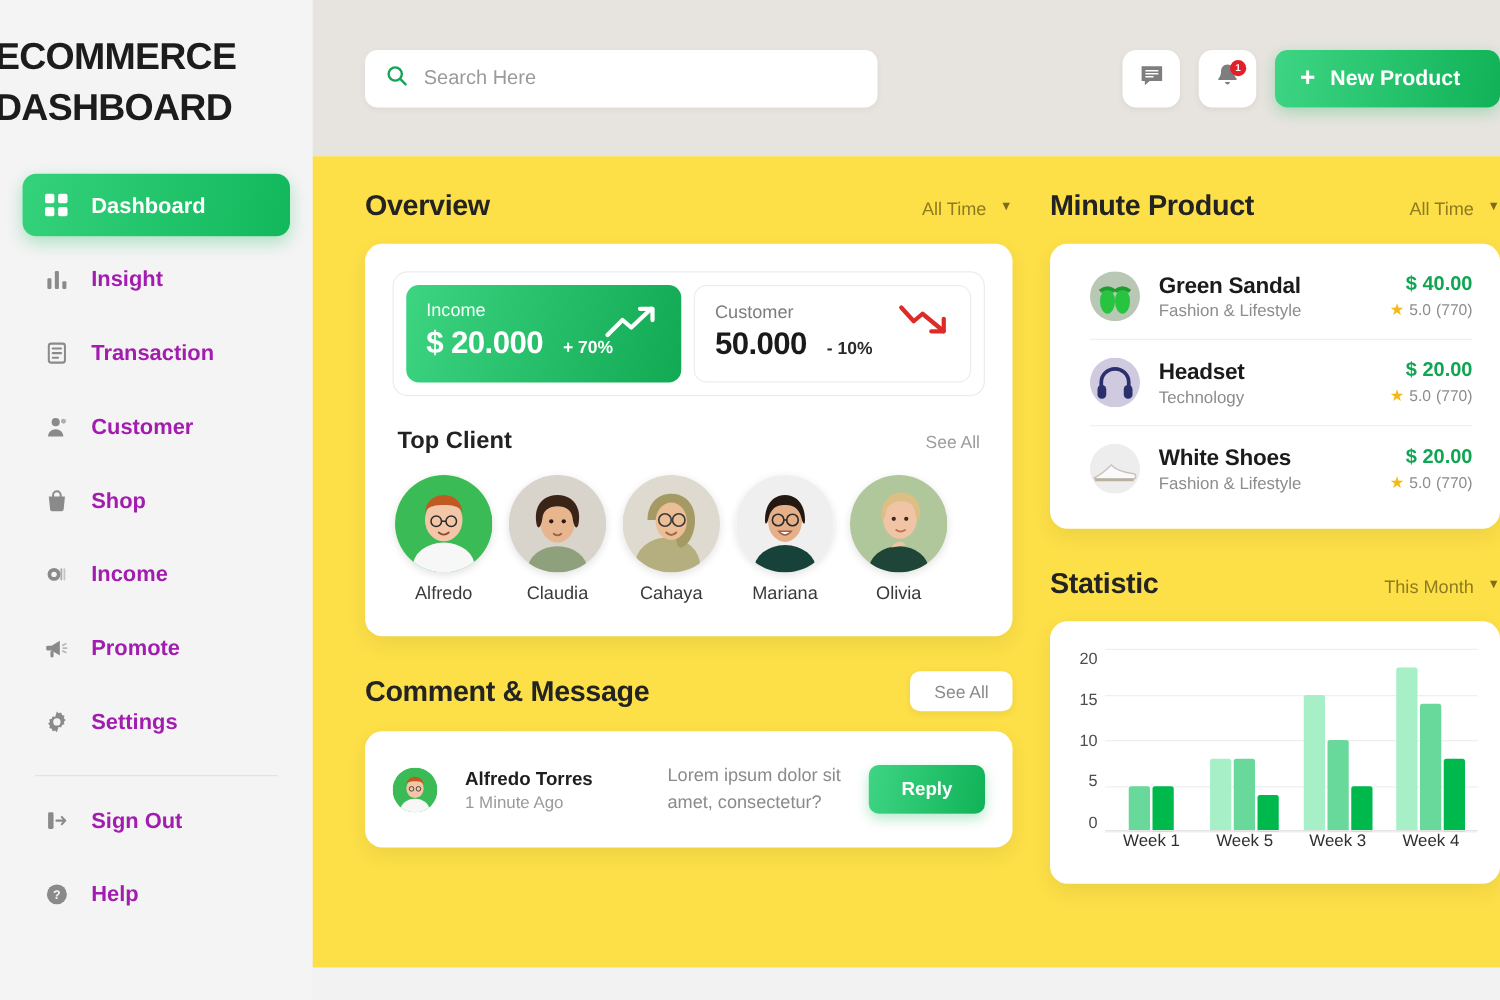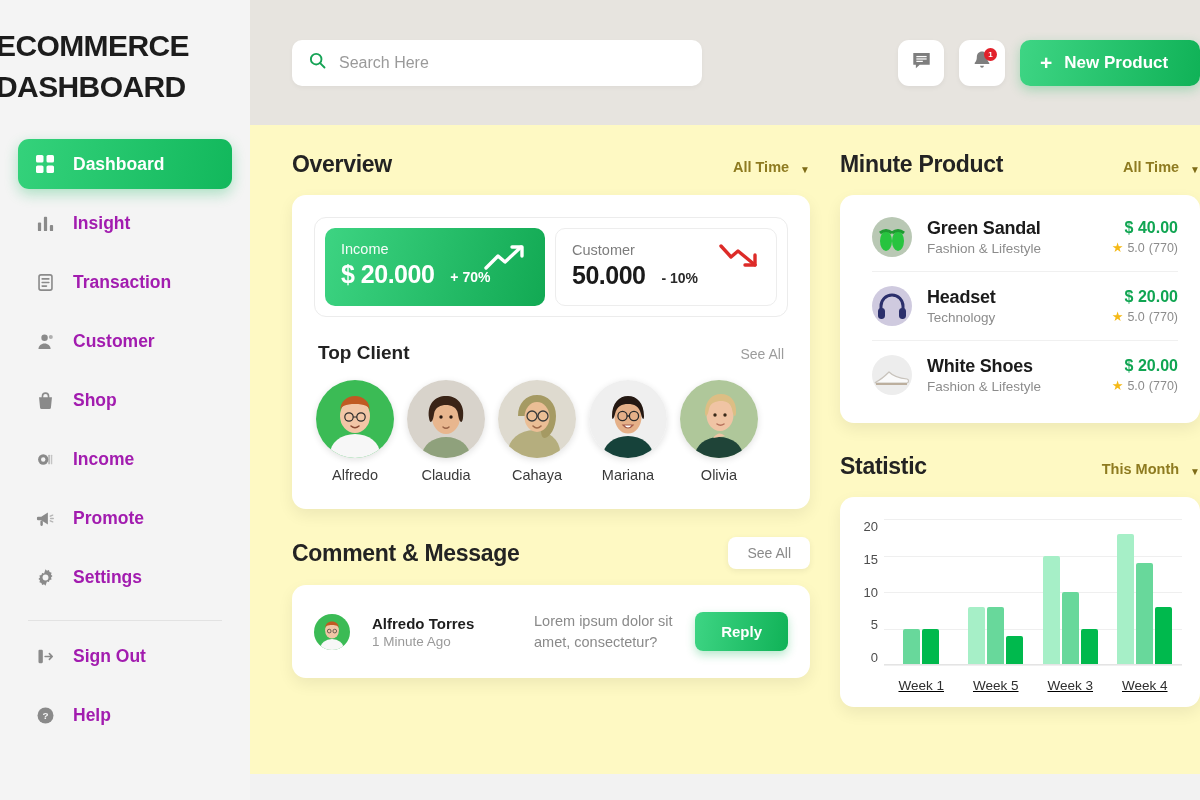--- a/index.html
+++ b/index.html
@@ -74,34 +74,34 @@
     height: 46px; min-width: 180px; padding: 0 22px 0 20px;
     background: linear-gradient(100deg, #3ED584 0%, #10B257 100%);
     color: #fff; font-size: 17px; font-weight: 700; border: 0; border-radius: 10px;
     display: flex; align-items: center; gap: 12px; cursor: pointer;
     font-family: "Liberation Sans", sans-serif;
     box-shadow: 0 4px 12px rgba(16,178,87,.3);
   }
   .plus { font-size: 21px; font-weight: 700; line-height: 1; }
 
   .content {
-    flex: 1; background: #fef9c3; padding: 26px 0 0 42px;
+    flex: 1; background: #fde047; padding: 26px 0 0 42px;
     display: flex; gap: 30px; overflow: hidden;
   }
   .col-left { width: 518px; flex: 0 0 518px; }
   .col-right { flex: 1; min-width: 0; }
 
   .section-head {
     display: flex; align-items: baseline; justify-content: space-between;
     margin-bottom: 17px; padding-right: 0;
   }
   .section-title { font-size: 23px; font-weight: 800; color: #232323; letter-spacing: -0.3px; }
   .filter {
-    display: flex; align-items: flex-end; gap: 11px; font-size: 14.5px;
-    color: #8E7B20; font-weight: 700; cursor: pointer;
+    display: flex; align-items: flex-start; gap: 11px; font-size: 14.5px;
+    color: #8E7B20; font-weight: 400; cursor: pointer;
   }
   .caret { font-size: 10px; color: #7E6C18; }
 
   .card { background: #FFFFFF; border-radius: 14px; box-shadow: 0 6px 16px rgba(0,0,0,.07); }
 
   
   .overview-card { padding: 22px 22px 26px 22px; }
   .stat-wrap {
     border: 1px solid #ECECEC; border-radius: 12px; padding: 10px;
     display: flex; gap: 10px;
@@ -184,21 +184,21 @@
   .y-axis {
     width: 30px; display: flex; flex-direction: column; justify-content: space-between;
     align-items: flex-end; font-size: 13px; color: #4D4D4D; padding-bottom: 28px; padding-right: 6px;
   }
   .plot { flex: 1; position: relative; padding-bottom: 28px; }
   .gridlines { position: absolute; inset: 0 0 28px 0; }
   .gridline { position: absolute; left: 0; right: 0; height: 1px; background: #EFEFEF; }
   .groups { position: absolute; inset: 0 0 28px 0; display: flex; align-items: flex-end; }
   .group { flex: 1; display: flex; align-items: flex-end; justify-content: center; gap: 2px; height: 100%; }
   .bar { width: 17px; border-radius: 2px 2px 0 0; }
-  .x-axis { position: absolute; left: 0; right: 0; bottom: 0; height: 28px; display: flex; align-items: flex-end; text-decoration: underline; }
+  .x-axis { position: absolute; left: 0; right: 0; bottom: 0; height: 28px; display: flex; align-items: flex-start; }
   .x-label { flex: 1; text-align: center; font-size: 13.5px; color: #2F2F2F; }
   .axis-line { position: absolute; left: 0; right: 0; bottom: 28px; height: 1px; background: #E4E4E4; }
 </style>
 </head>
 <body>
 
 <div class="app">
 
   <aside class="sidebar">
     <div class="brand">

